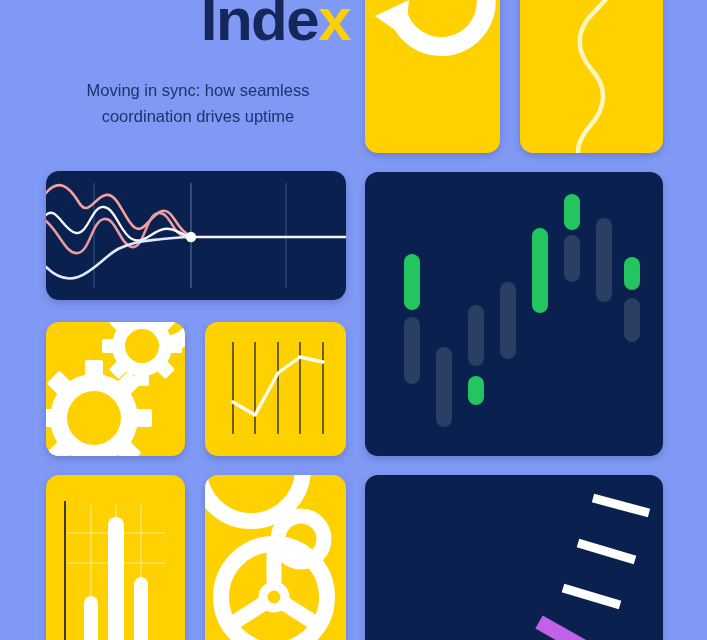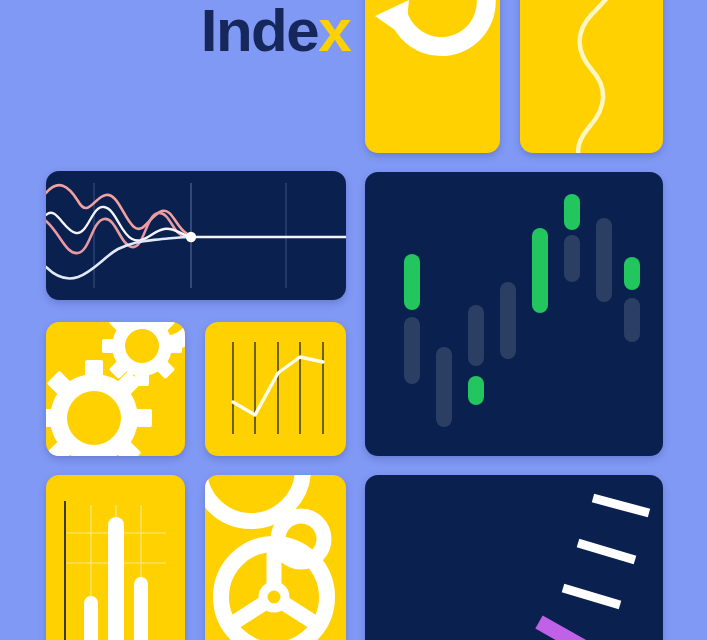--- a/index.html
+++ b/index.html
@@ -11,21 +11,21 @@
     font-family: "Liberation Sans", sans-serif;
   }
   .page {
     position: relative;
     width: 707px; height: 640px;
     background: #8099f5;
     overflow: hidden;
   }
 
   
-  .header { position: absolute; left: 0; top: 15px; width: 355px; height: 160px; text-align: center; }
+  .header { position: absolute; left: 0; top: 4px; width: 355px; height: 160px; text-align: center; }
   .title-wrap {
     position: absolute; left: 40px; top: -14px;
     width: 310px; height: 62px;
     display: flex; justify-content: flex-end; align-items: flex-start;
   }
   .title {
     font-size: 60px; font-weight: 700; letter-spacing: -1.5px;
     color: #16275c; line-height: 1; white-space: nowrap;
   }
   .title .accent { color: #ffd100; }
@@ -62,20 +62,21 @@
 </style>
 </head>
 <body>
 
 <div class="page">
 
   <div class="header">
     <div class="title-wrap">
       <div class="title"><span>Inde</span><span class="accent">x</span></div>
     </div>
+    <div class="subtitle">Moving in sync: how seamless coordination drives uptime</div>
   </div>
 
   <div class="card yellow" id="card-refresh">
     <svg viewBox="0 0 135 175">
       <path d="M30 16 L30 -8" stroke="#ffffff" stroke-width="17" fill="none"></path>
       <path d="M101 -14 A45 45 0 1 1 33 36" stroke="#ffffff" stroke-width="19" fill="none" stroke-linecap="butt"></path>
       <path d="M44 22 L10 38 L40 59 Z" fill="#ffffff"></path>
     </svg>
   </div>
 

